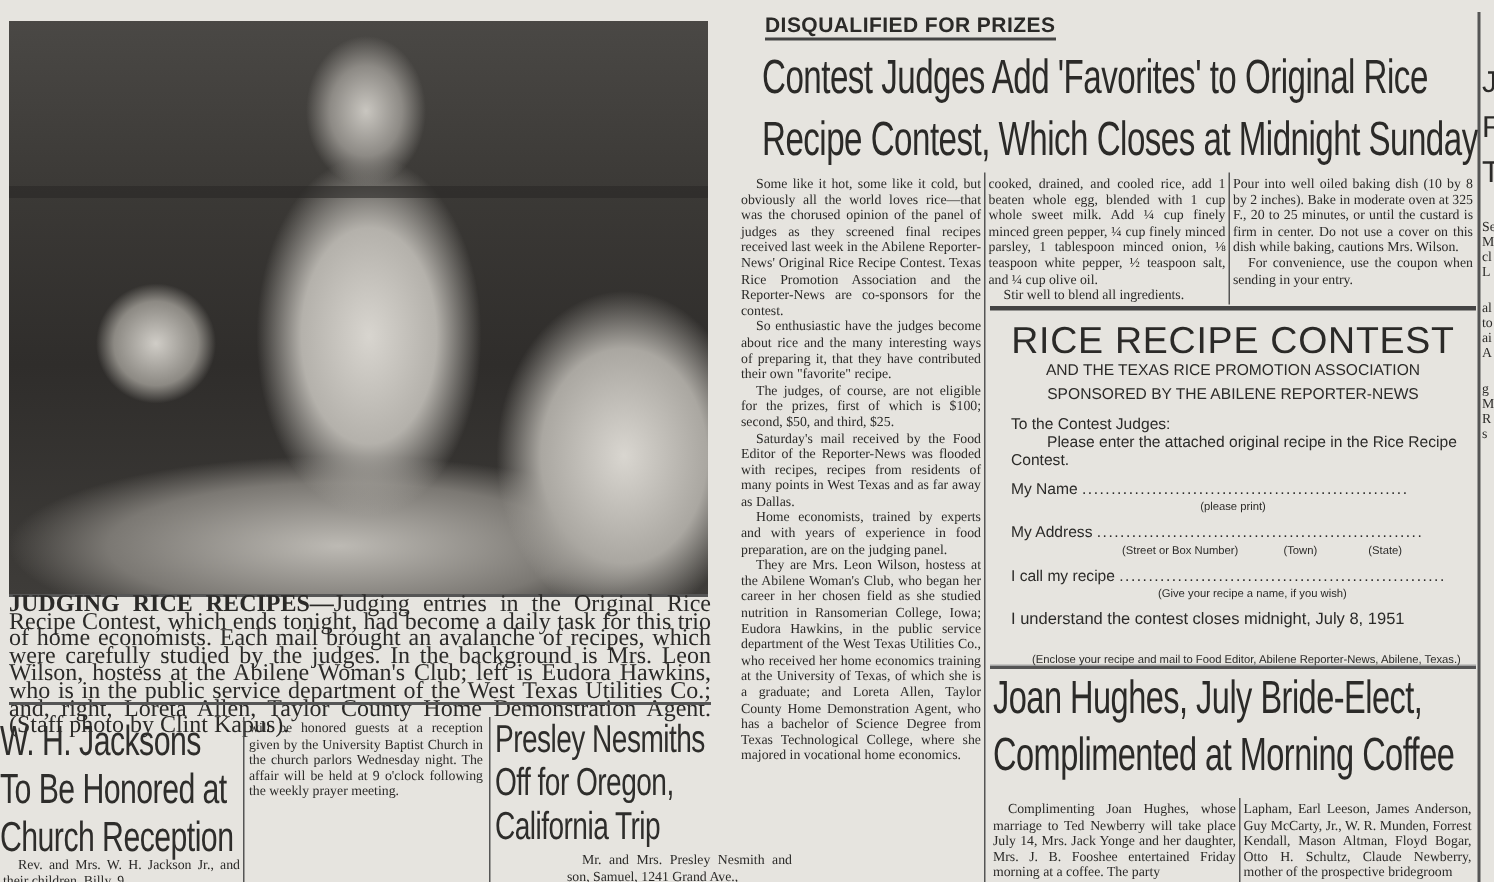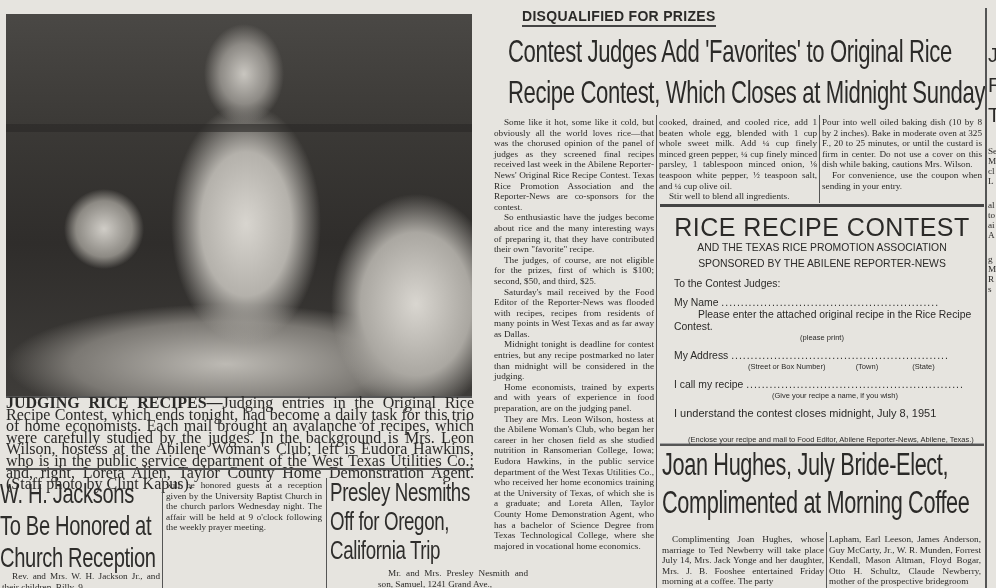--- a/index.html
+++ b/index.html
@@ -12,21 +12,21 @@
     radial-gradient(ellipse 85px 110px at 410px 290px,#d9d6d0 0%,#aaa7a1 65%,transparent 100%),
     radial-gradient(ellipse 220px 60px at 220px 350px,#bdbab4 0%,#7b7873 70%,transparent 100%),
     linear-gradient(180deg,#4a4845 0%,#3b3936 30%,#2f2d2b 60%,#3e3c39 100%);
     border-bottom:2px solid #555;}
   .photo-band{position:absolute;left:0;top:110px;width:466px;height:8px;background:#2a2826;opacity:.6;}
   .caption{left:6px;top:397px;width:468px;font-size:16px;line-height:11.6px;text-align:justify;}
   .caption b{font-weight:bold;}
   .rule{background:#555;}
   .condensed{font-family:"Liberation Sans",sans-serif;transform-origin:left top;letter-spacing:-0.5px;}
   .hd{font-size:28px;line-height:32px;transform:scaleX(0.72);white-space:nowrap;color:#2e2d2b;}
-  .kicker{left:522px;top:8px;font-family:"Liberation Sans",sans-serif;font-weight:bold;font-size:14px;letter-spacing:.3px;border-bottom:2px solid #444;padding-bottom:1px;}
+  .kicker{left:510px;top:8px;font-family:"Liberation Sans",sans-serif;font-weight:bold;font-size:14px;letter-spacing:.3px;border-bottom:2px solid #444;padding-bottom:1px;}
   .col{font-size:9.2px;line-height:10.6px;text-align:justify;}
   .col p{margin:0;text-indent:10px;}
   .vr{width:1px;background:#555;}
   .coupon-title{font-family:"Liberation Sans",sans-serif;font-size:25px;letter-spacing:.5px;text-align:center;}
   .coupon-sub{font-family:"Liberation Sans",sans-serif;font-size:10.4px;text-align:center;line-height:12px;}
   .coupon-line{font-family:"Liberation Sans",sans-serif;font-size:10.4px;line-height:12px;}
   .dots{letter-spacing:1px;}
   .hint{font-family:"Liberation Sans",sans-serif;font-size:7.5px;}
 </style>
 </head>
@@ -68,46 +68,45 @@
 <div class="abs" style="left:508px;top:30px;width:470px;">
   <div class="condensed" style="font-size:32px;line-height:42px;transform:scaleX(0.69);white-space:nowrap;">Contest Judges Add 'Favorites' to Original Rice</div>
   <div class="condensed" style="font-size:32px;line-height:40px;transform:scaleX(0.69);white-space:nowrap;">Recipe Contest, Which Closes at Midnight Sunday</div>
 </div>
 
 <div class="abs col" style="left:494px;top:117px;width:160px;">
   <p>Some like it hot, some like it cold, but obviously all the world loves rice—that was the chorused opinion of the panel of judges as they screened final recipes received last week in the Abilene Reporter-News' Original Rice Recipe Contest. Texas Rice Promotion Association and the Reporter-News are co-sponsors for the contest.</p>
   <p>So enthusiastic have the judges become about rice and the many interesting ways of preparing it, that they have contributed their own "favorite" recipe.</p>
   <p>The judges, of course, are not eligible for the prizes, first of which is $100; second, $50, and third, $25.</p>
   <p>Saturday's mail received by the Food Editor of the Reporter-News was flooded with recipes, recipes from residents of many points in West Texas and as far away as Dallas.</p>
-  <p>Midnight tonight is deadline for contest entries, but any recipe postmarked no later than midnight will be considered in the judging.</p>
   <p>Home economists, trained by experts and with years of experience in food preparation, are on the judging panel.</p>
   <p>They are Mrs. Leon Wilson, hostess at the Abilene Woman's Club, who began her career in her chosen field as she studied nutrition in Ransomerian College, Iowa; Eudora Hawkins, in the public service department of the West Texas Utilities Co., who received her home economics training at the University of Texas, of which she is a graduate; and Loreta Allen, Taylor County Home Demonstration Agent, who has a bachelor of Science Degree from Texas Technological College, where she majored in vocational home economics.</p>
 </div>
 <div class="abs vr" style="left:656px;top:115px;height:473px;"></div>
 
 <div class="abs col" style="left:659px;top:117px;width:158px;">
   <p style="text-indent:0">cooked, drained, and cooled rice, add 1 beaten whole egg, blended with 1 cup whole sweet milk. Add ¼ cup finely minced green pepper, ¼ cup finely minced parsley, 1 tablespoon minced onion, ⅛ teaspoon white pepper, ½ teaspoon salt, and ¼ cup olive oil.</p>
   <p>Stir well to blend all ingredients.</p>
 </div>
 <div class="abs vr" style="left:819px;top:115px;height:88px;"></div>
 <div class="abs col" style="left:822px;top:117px;width:160px;">
   <p style="text-indent:0">Pour into well oiled baking dish (10 by 8 by 2 inches). Bake in moderate oven at 325 F., 20 to 25 minutes, or until the custard is firm in center. Do not use a cover on this dish while baking, cautions Mrs. Wilson.</p>
   <p>For convenience, use the coupon when sending in your entry.</p>
 </div>
 
 <div class="abs" style="left:660px;top:204px;width:324px;height:236px;border-top:3px solid #444;border-bottom:2px solid #a3a3a3;">
   <div class="coupon-title" style="margin-top:6px;">RICE RECIPE CONTEST</div>
   <div class="coupon-sub">AND THE TEXAS RICE PROMOTION ASSOCIATION</div>
   <div class="coupon-sub" style="margin-top:4px;">SPONSORED BY THE ABILENE REPORTER-NEWS</div>
   <div class="coupon-line" style="margin:8px 0 0 14px;">To the Contest Judges:</div>
+  <div class="coupon-line" style="margin:0 8px 0 14px;text-indent:24px;">Please enter the attached original recipe in the Rice Recipe Contest.</div>
   <div class="coupon-line" style="margin:7px 0 0 14px;white-space:nowrap;overflow:hidden;width:304px;">
     <span>My Name</span>
     <span class="dots">........................................................</span>
   </div>
-  <div class="coupon-line" style="margin:0 8px 0 14px;text-indent:24px;">Please enter the attached original recipe in the Rice Recipe Contest.</div>
   <div class="hint" style="text-align:center;">(please print)</div>
   <div class="coupon-line" style="margin:8px 0 0 14px;white-space:nowrap;overflow:hidden;width:304px;">
     <span>My Address</span>
     <span class="dots">........................................................</span>
   </div>
   <div class="hint" style="margin-left:88px;white-space:nowrap;">
     <span>(Street or Box Number)</span>
     <span style="margin-left:28px;">(Town)</span>
     <span style="margin-left:32px;">(State)</span>
   </div>

